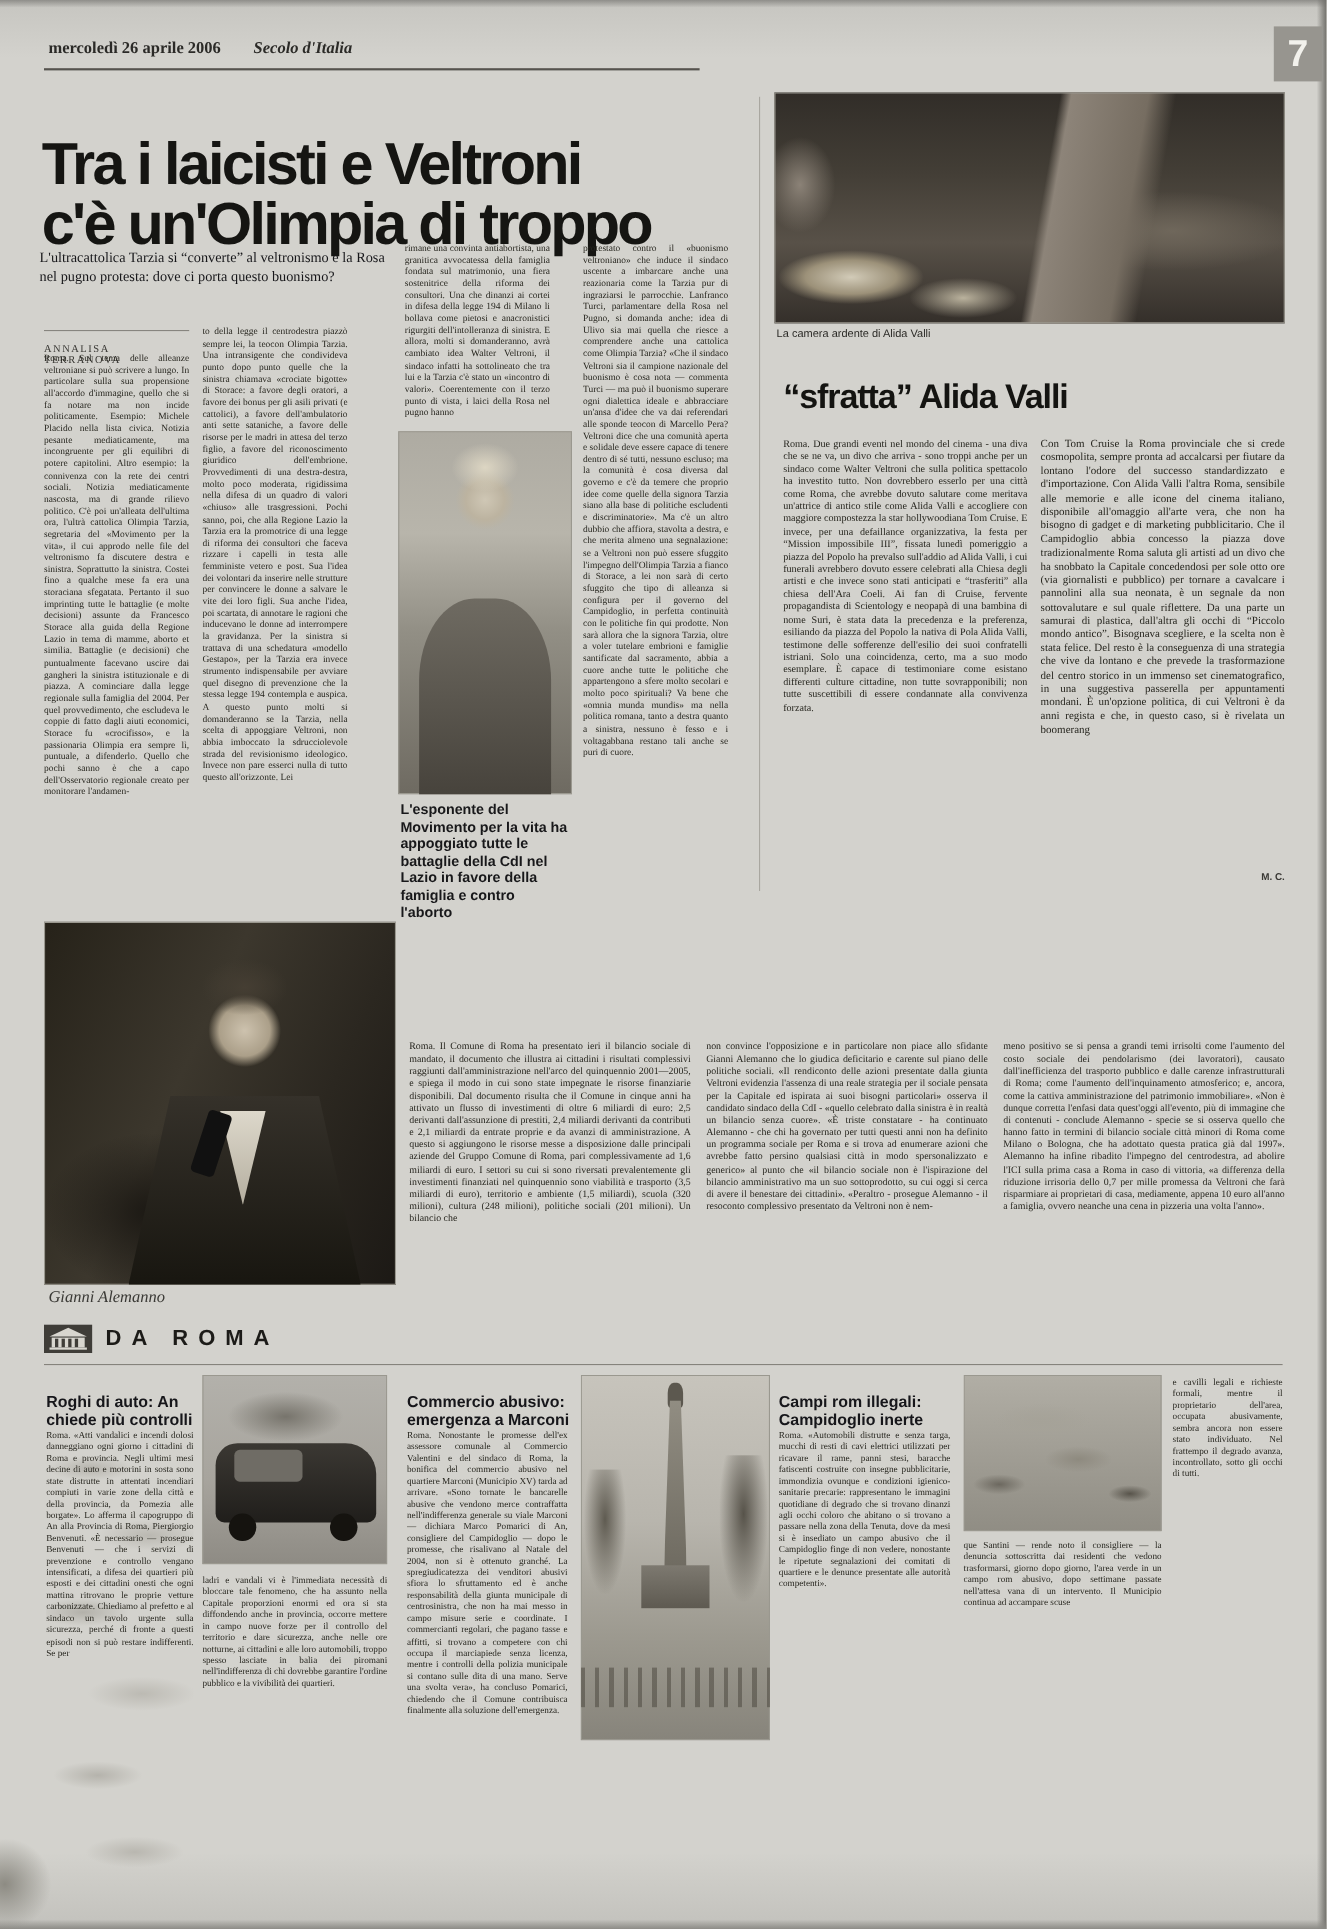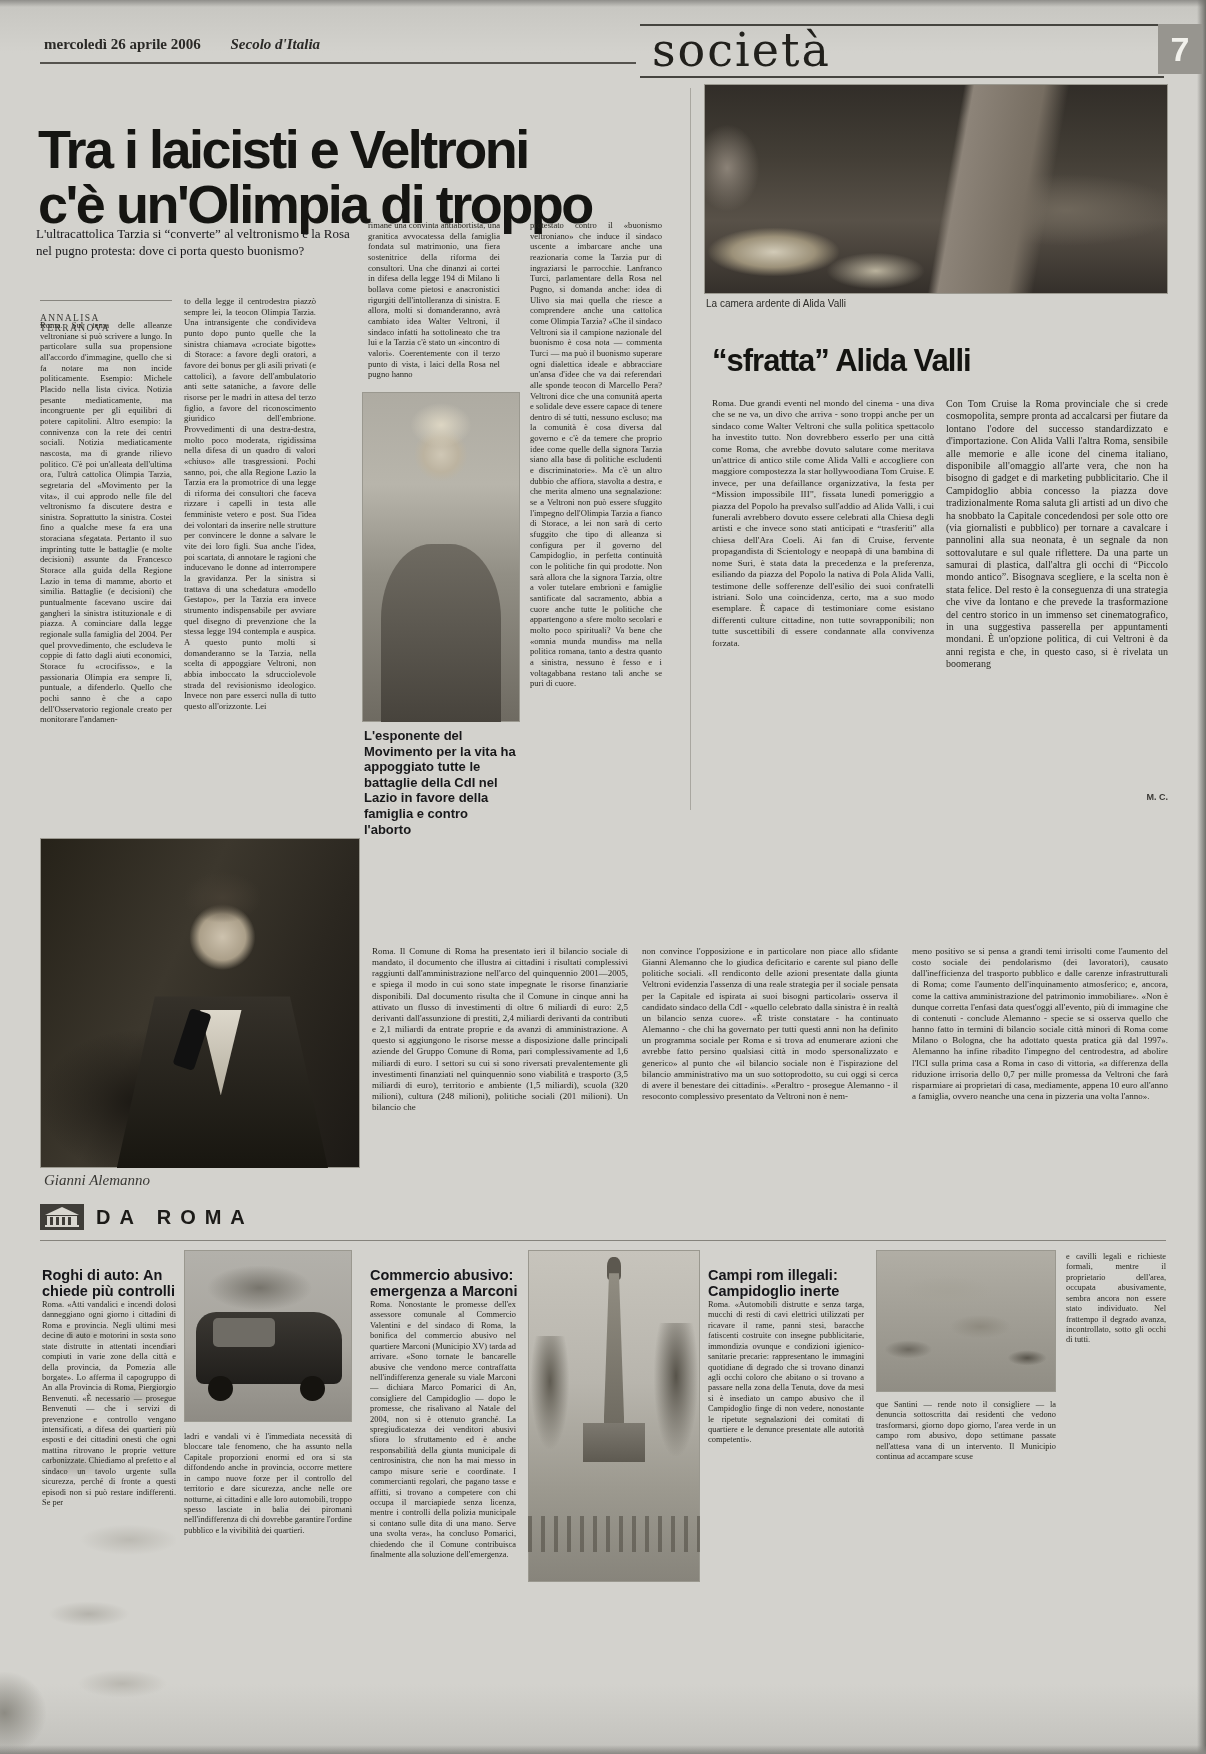--- a/index.html
+++ b/index.html
@@ -210,21 +210,20 @@
   <div class="edge-top"></div>
   <div class="edge-right"></div>
   <div class="edge-bottom"></div>
   <div class="blotch-bl"></div>
 
   <div id="dateline">
     <span>mercoledì 26 aprile 2006</span>
     <span class="masthead">Secolo d'Italia</span>
   </div>
   <div id="header-rule-left"></div>
-  <div id="section-band">società</div>
   <div id="pagenum">7</div>
 
   <h1 id="main-hl">
     <span>Tra i laicisti e Veltroni</span>
     <span>c'è un'Olimpia di troppo</span>
   </h1>
   <div id="standfirst">L'ultracattolica Tarzia si “converte” al veltronismo e la Rosa nel pugno protesta: dove ci porta questo buonismo?</div>
   <div id="byline">ANNALISA TERRANOVA</div>
   <div id="m-col1" class="bodytext">Roma. Sul tema delle alleanze veltroniane si può scrivere a lungo. In particolare sulla sua propensione all'accordo d'immagine, quello che si fa notare ma non incide politicamente. Esempio: Michele Placido nella lista civica. Notizia pesante mediaticamente, ma incongruente per gli equilibri di potere capitolini. Altro esempio: la connivenza con la rete dei centri sociali. Notizia mediaticamente nascosta, ma di grande rilievo politico. C'è poi un'alleata dell'ultima ora, l'ultrà cattolica Olimpia Tarzia, segretaria del «Movimento per la vita», il cui approdo nelle file del veltronismo fa discutere destra e sinistra. Soprattutto la sinistra. Costei fino a qualche mese fa era una storaciana sfegatata. Pertanto il suo imprinting tutte le battaglie (e molte decisioni) assunte da Francesco Storace alla guida della Regione Lazio in tema di mamme, aborto et similia. Battaglie (e decisioni) che puntualmente facevano uscire dai gangheri la sinistra istituzionale e di piazza. A cominciare dalla legge regionale sulla famiglia del 2004. Per quel provvedimento, che escludeva le coppie di fatto dagli aiuti economici, Storace fu «crocifisso», e la passionaria Olimpia era sempre lì, puntuale, a difenderlo. Quello che pochi sanno è che a capo dell'Osservatorio regionale creato per monitorare l'andamen-</div>
   <div id="m-col2" class="bodytext">to della legge il centrodestra piazzò sempre lei, la teocon Olimpia Tarzia. Una intransigente che condivideva punto dopo punto quelle che la sinistra chiamava «crociate bigotte» di Storace: a favore degli oratori, a favore dei bonus per gli asili privati (e cattolici), a favore dell'ambulatorio anti sette sataniche, a favore delle risorse per le madri in attesa del terzo figlio, a favore del riconoscimento giuridico dell'embrione. Provvedimenti di una destra-destra, molto poco moderata, rigidissima nella difesa di un quadro di valori «chiuso» alle trasgressioni. Pochi sanno, poi, che alla Regione Lazio la Tarzia era la promotrice di una legge di riforma dei consultori che faceva rizzare i capelli in testa alle femministe vetero e post. Sua l'idea dei volontari da inserire nelle strutture per convincere le donne a salvare le vite dei loro figli. Sua anche l'idea, poi scartata, di annotare le ragioni che inducevano le donne ad interrompere la gravidanza. Per la sinistra si trattava di una schedatura «modello Gestapo», per la Tarzia era invece strumento indispensabile per avviare quel disegno di prevenzione che la stessa legge 194 contempla e auspica. A questo punto molti si domanderanno se la Tarzia, nella scelta di appoggiare Veltroni, non abbia imboccato la sdrucciolevole strada del revisionismo ideologico. Invece non pare esserci nulla di tutto questo all'orizzonte. Lei</div>

